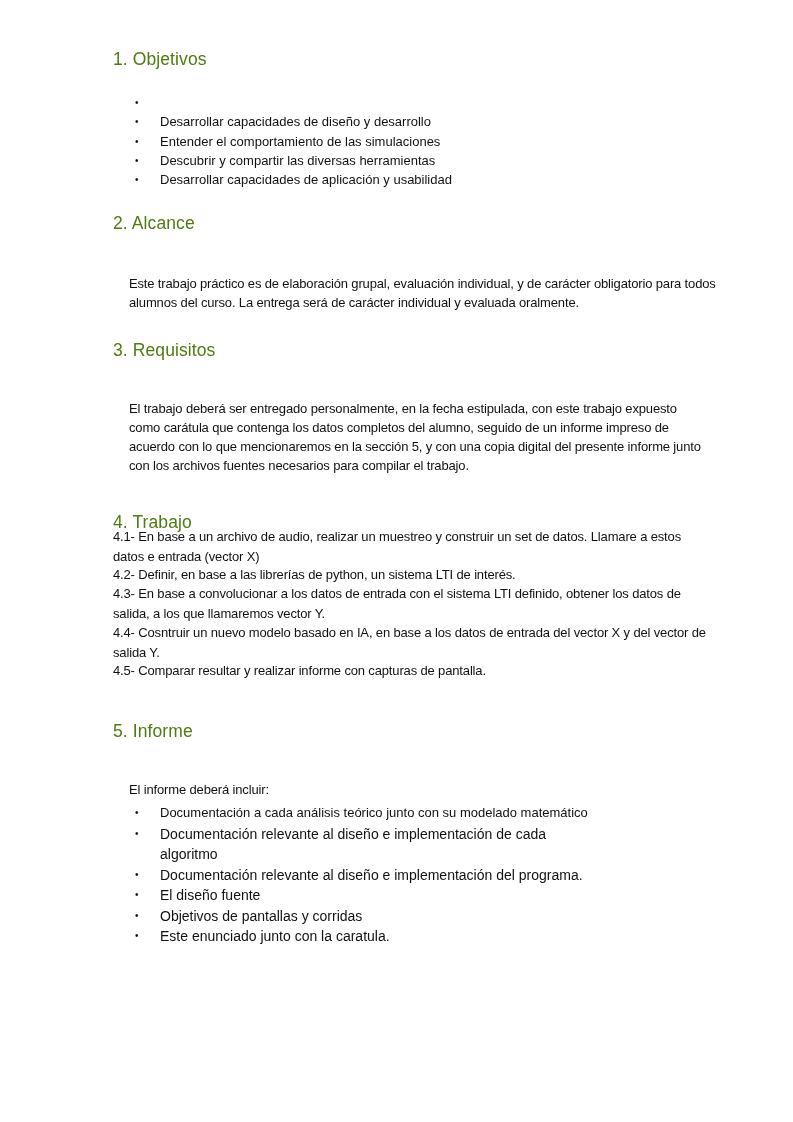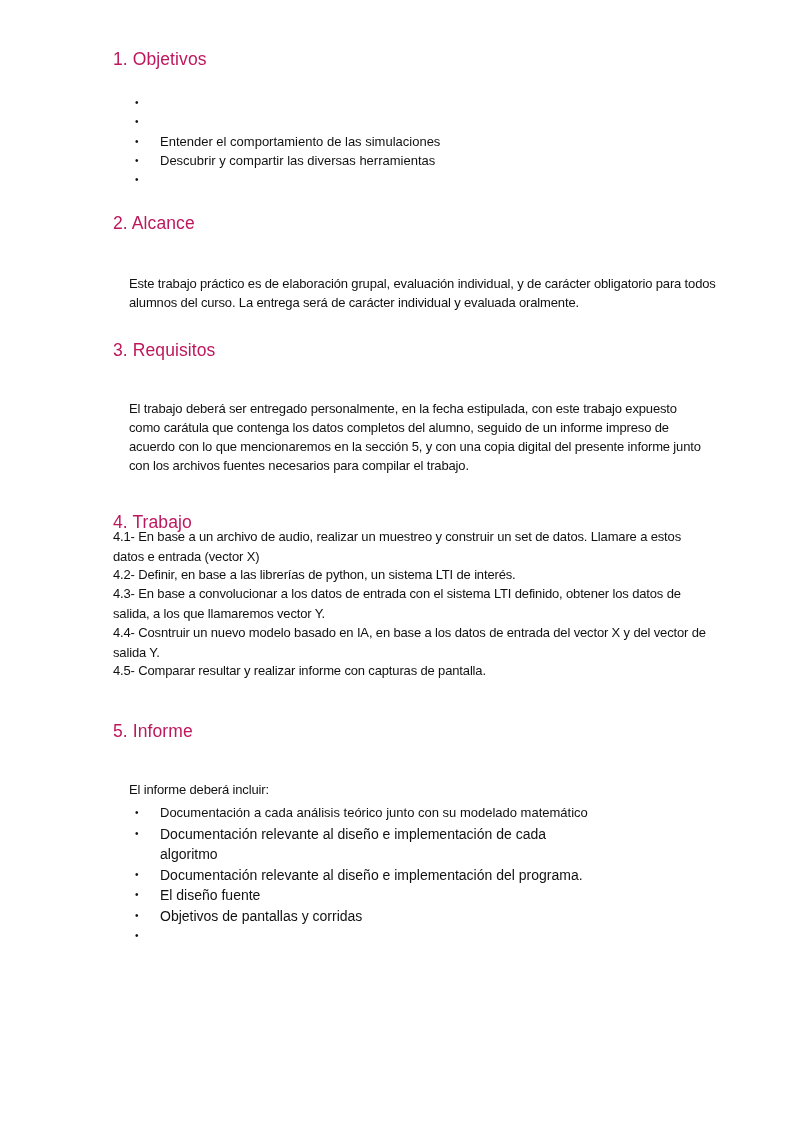--- a/index.html
+++ b/index.html
@@ -1,38 +1,38 @@
 <!DOCTYPE html>
 <html><head>
   <meta charset="utf-8">
   <style>
     html, body { margin: 0; padding: 0; background: #ffffff; }
     body {
       width: 793px; height: 1122px; position: relative; overflow: hidden;
       font-family: "Liberation Sans", sans-serif; color: #111111;
     }
-    .h { position: absolute; left: 113px; font-size: 17.5px; font-weight: normal; margin: 0; color: #be185d; letter-spacing: 0.1px; }
+    .h { position: absolute; left: 113px; font-size: 17.5px; font-weight: normal; margin: 0; color: #4d7c0f; letter-spacing: 0.1px; }
     .p { position: absolute; left: 113px; font-size: 13px; line-height: 19px; margin: 16px; width: 590px; letter-spacing: -0.15px; }
     ul.bl { position: absolute; left: 113px; margin: 0; padding: 0; list-style: none; font-size: 13px; }
     ul.bl li { position: relative; padding-left: 47px; height: 19.3px; line-height: 19.3px; white-space: nowrap; }
     ul.bl li .bullet { position: absolute; left: 22px; top: 0; font-size: 10px; }
     ul.bl2 li { font-size: 14px; height: 20.6px; line-height: 20.6px; }
     ul.bl2 li.two { height: 41px; white-space: normal; width: 410px; }
     .work-line { position: absolute; left: 113px; font-size: 13px; line-height: 20px; width: 600px; letter-spacing: -0.15px; }
   </style>
 </head>
 <body>
 
 <h2 class="h" style="top:49px">1. Objetivos</h2>
 <ul class="bl" style="top:93px">
   <li><span class="bullet">•</span></li>
-  <li><span class="bullet">•</span></li>
+  <li><span class="bullet">•</span><span>Desarrollar capacidades de diseño y desarrollo</span></li>
   <li><span class="bullet">•</span><span>Entender el comportamiento de las simulaciones</span></li>
   <li><span class="bullet">•</span><span>Descubrir y compartir las diversas herramientas</span></li>
-  <li><span class="bullet">•</span></li>
+  <li><span class="bullet">•</span><span>Desarrollar capacidades de aplicación y usabilidad</span></li>
 </ul>
 
 <h2 class="h" style="top:213px">2. Alcance</h2>
 <p class="p" style="top:258px">Este trabajo práctico es de elaboración grupal, evaluación individual, y de carácter obligatorio para todos alumnos del curso. La entrega será de carácter individual y evaluada oralmente.</p>
 
 <h2 class="h" style="top:340px">3. Requisitos</h2>
 <p class="p" style="top:383px; width:580px;">El trabajo deberá ser entregado personalmente, en la fecha estipulada, con este trabajo expuesto como carátula que contenga los datos completos del alumno, seguido de un informe impreso de acuerdo con lo que mencionaremos en la sección 5, y con una copia digital del presente informe junto con los archivos fuentes necesarios para compilar el trabajo.</p>
 
 <h2 class="h" style="top:512px">4. Trabajo</h2>
 <div class="work-line" style="top:527px">4.1- En base a un archivo de audio, realizar un muestreo y construir un set de datos. Llamare a estos datos e entrada (vector X)</div>
@@ -42,14 +42,14 @@
 <div class="work-line" style="top:661px">4.5- Comparar resultar y realizar informe con capturas de pantalla.</div>
 
 <h2 class="h" style="top:721px">5. Informe</h2>
 <p class="p" style="top:764px">El informe deberá incluir:</p>
 <ul class="bl bl2" style="top:803px">
   <li style="font-size:13px"><span class="bullet">•</span><span>Documentación a cada análisis teórico junto con su modelado matemático</span></li>
   <li class="two"><span class="bullet">•</span><span>Documentación relevante al diseño e implementación de cada algoritmo</span></li>
   <li><span class="bullet">•</span><span>Documentación relevante al diseño e implementación del programa.</span></li>
   <li><span class="bullet">•</span><span>El diseño fuente</span></li>
   <li><span class="bullet">•</span><span>Objetivos de pantallas y corridas</span></li>
-  <li><span class="bullet">•</span></li>
+  <li><span class="bullet">•</span><span>Este enunciado junto con la caratula.</span></li>
 </ul>
 
 </body></html>

